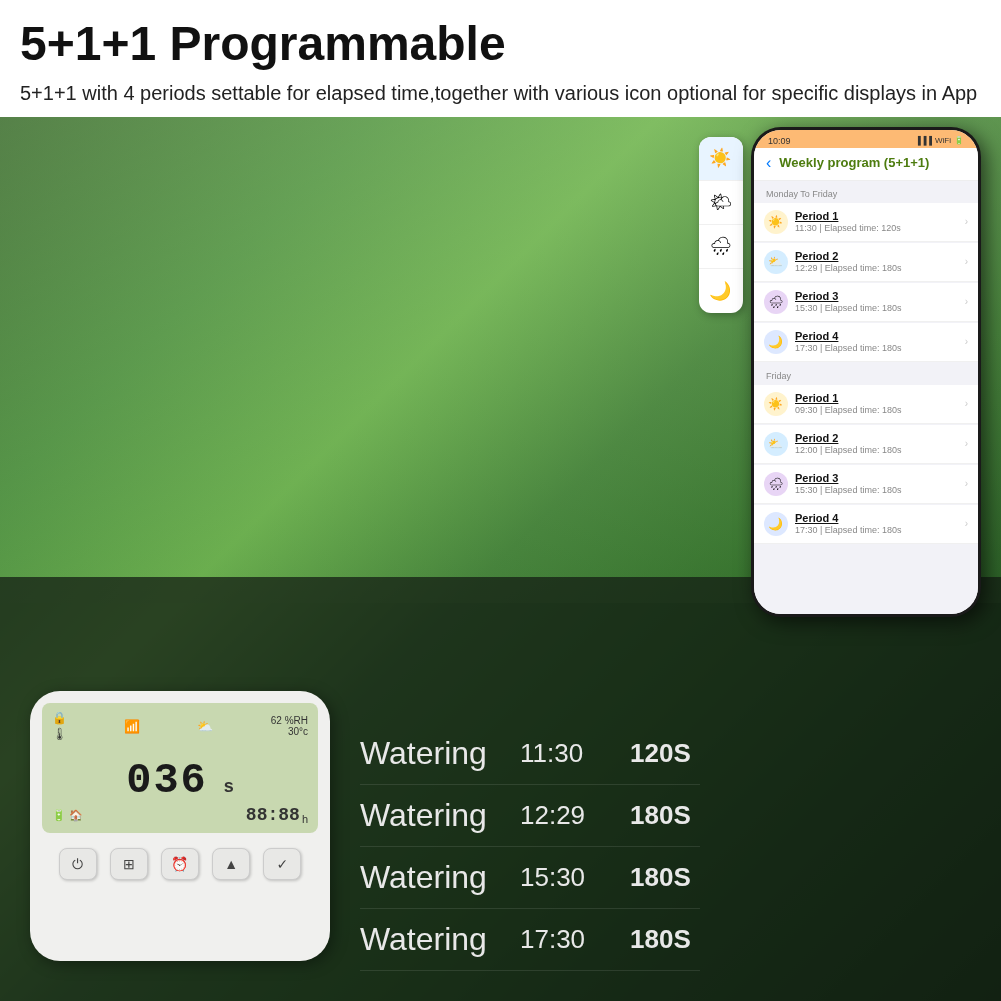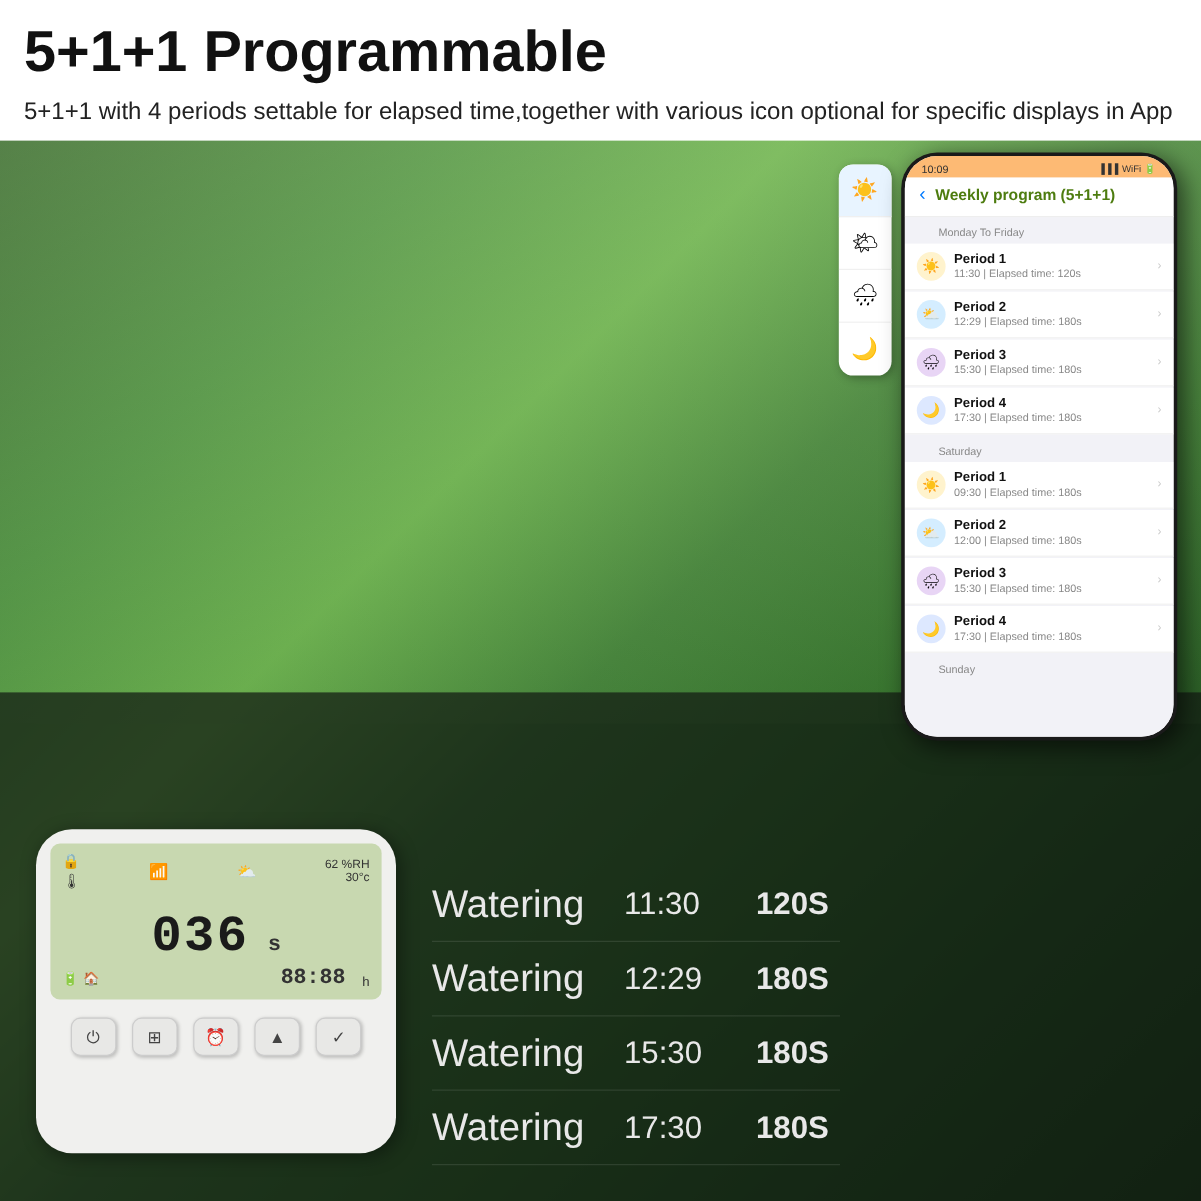--- a/index.html
+++ b/index.html
@@ -303,21 +303,20 @@
       overflow-y: auto;
       background: #f2f2f7;
       padding: 0;
     }
 
     .phone-section-label {
       font-size: 9px;
       color: #888;
       padding: 8px 12px 4px;
       text-transform: none;
-      margin-left: 16px;
     }
 
     .phone-period-item {
       background: #fff;
       margin: 0 0 1px 0;
       padding: 7px 10px;
       display: flex;
       align-items: center;
       gap: 7px;
       border-bottom: 1px solid #f0f0f0;
@@ -340,20 +339,21 @@
     .period-icon-moon { background: #dde8ff; }
 
     .period-info {
       flex: 1;
     }
 
     .period-name {
       font-size: 11px;
       font-weight: 600;
       color: #111;
+      text-decoration: underline;
     }
 
     .period-time {
       font-size: 9px;
       color: #888;
       margin-top: 1px;
     }
 
     .period-chevron {
       font-size: 10px;
@@ -426,21 +426,21 @@
           </div>
           <div class="screen-center">
             <span class="screen-big-num">036</span>
             <span class="screen-s">s</span>
           </div>
           <div class="screen-bottom-row">
             <div style="display:flex;align-items:center;gap:4px;">
               <span>🔋</span>
               <span>🏠</span>
             </div>
-            <div style="display:flex;align-items:flex-end;gap:14px;">
+            <div style="display:flex;align-items:flex-end;gap:2px;">
               <span class="screen-time-display">88:88</span>
               <span class="screen-h">h</span>
             </div>
           </div>
         </div>
         <div class="device-buttons">
           <div class="device-btn">⏻</div>
           <div class="device-btn">⊞</div>
           <div class="device-btn">⏰</div>
           <div class="device-btn">▲</div>
@@ -523,21 +523,21 @@
         <span class="period-chevron">›</span>
       </div>
               <div class="phone-period-item">
         <div class="period-icon period-icon-moon">🌙</div>
         <div class="period-info">
           <div class="period-name">Period 4</div>
           <div class="period-time">17:30 | Elapsed time: 180s</div>
         </div>
         <span class="period-chevron">›</span>
       </div>
-              <div class="phone-section-label">Saturday</div>
+              <div class="phone-section-label">Friday</div>
               <div class="phone-period-item">
         <div class="period-icon period-icon-sun">☀️</div>
         <div class="period-info">
           <div class="period-name">Period 1</div>
           <div class="period-time">09:30 | Elapsed time: 180s</div>
         </div>
         <span class="period-chevron">›</span>
       </div>
               <div class="phone-period-item">
         <div class="period-icon period-icon-cloud">⛅</div>
@@ -556,20 +556,19 @@
         <span class="period-chevron">›</span>
       </div>
               <div class="phone-period-item">
         <div class="period-icon period-icon-moon">🌙</div>
         <div class="period-info">
           <div class="period-name">Period 4</div>
           <div class="period-time">17:30 | Elapsed time: 180s</div>
         </div>
         <span class="period-chevron">›</span>
       </div>
-              <div class="phone-section-label">Sunday</div>
             </div>
         </div>
       </div>
     </div>
 
   </div>
 </div>
 
 </body></html>

